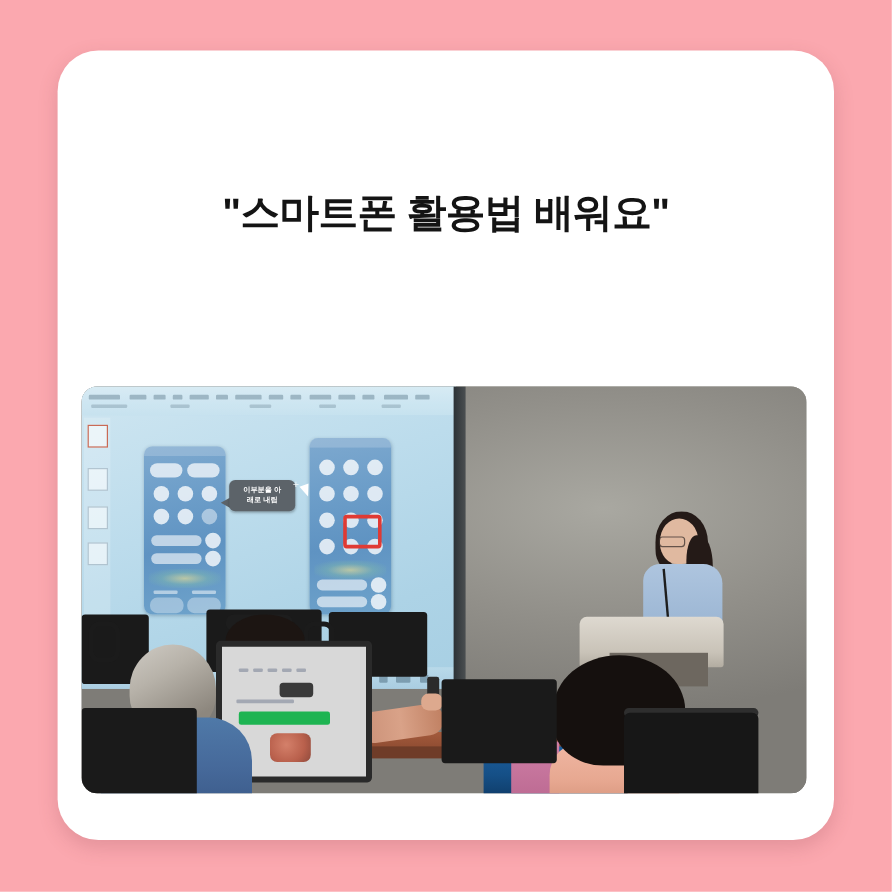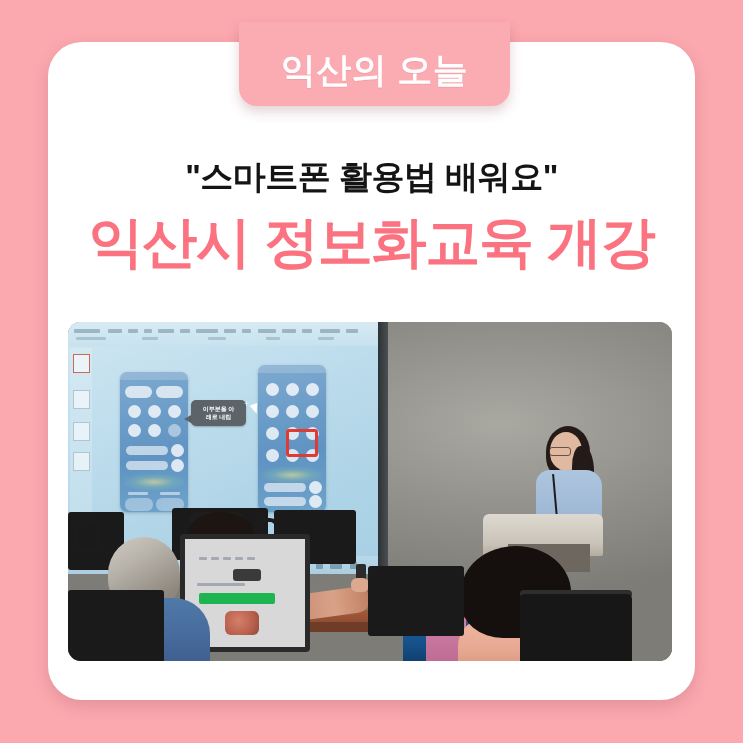--- a/index.html
+++ b/index.html
@@ -506,29 +506,25 @@
     inset: 0;
     backdrop-filter: blur(0.6px);
     pointer-events: none;
   }
 </style>
 </head>
 <body>
 
 <div id="root">
 
-  <div class="badge">
-    <span class="badge-label">익산의 오늘</span>
-  </div>
 
   <div class="card"></div>
 
   <div class="subtitle">"스마트폰 활용법 배워요"</div>
 
-  <div class="main-title">익산시 정보화교육 개강</div>
 
   <div class="photo">
     <div class="photo-inner">
 
       <div class="wall"></div>
 
       <div class="screen">
         <div class="screen-toolbar">
           <span class="tb-dot" style="left:6px;width:26px;"></span>
           <span class="tb-dot" style="left:40px;width:14px;"></span>

